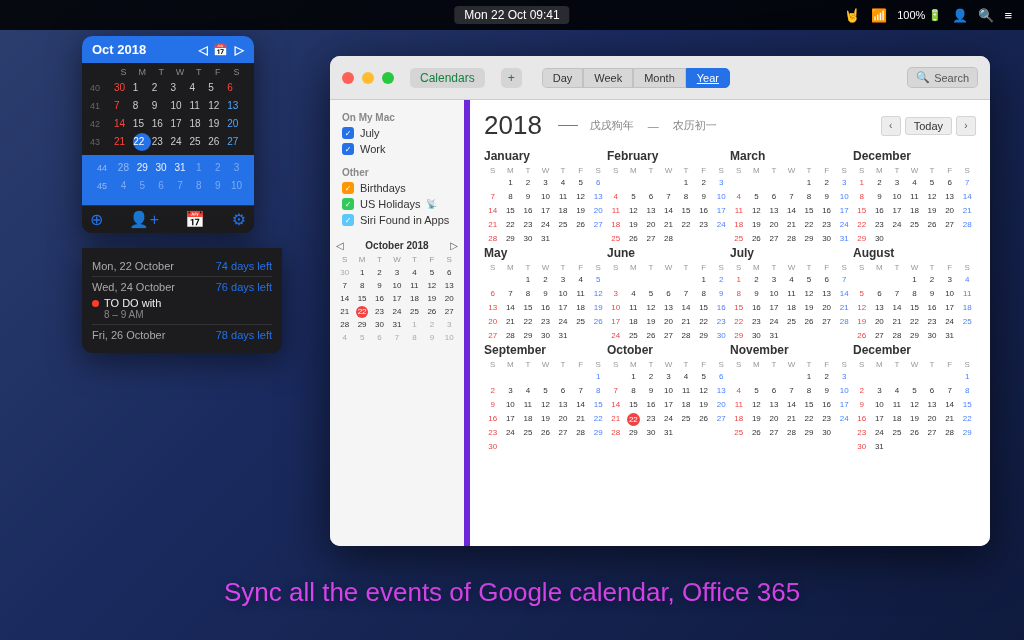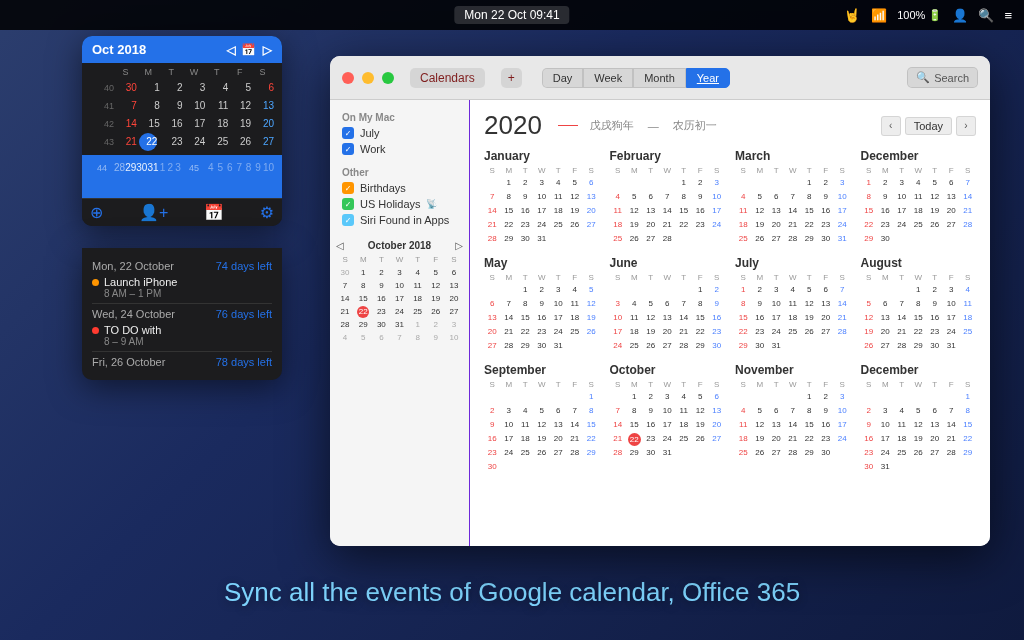--- a/index.html
+++ b/index.html
@@ -60,21 +60,21 @@
       gap: 3px;
       color: white;
       font-size: 11px;
     }
 
     
     .mini-cal {
       position: absolute;
       top: 36px;
       left: 82px;
-      width: 200px;
+      width: 172px;
       background: #1c1c1e;
       border-radius: 10px;
       overflow: hidden;
       box-shadow: 0 8px 32px rgba(0,0,0,0.5);
       z-index: 50;
     }
     .mini-cal-header {
       background: #2471e8;
       color: white;
       padding: 6px 10px;
@@ -101,21 +101,21 @@
       grid-template-columns: 24px repeat(7, 1fr);
       font-size: 9px;
       color: #888;
       text-align: center;
       margin-bottom: 2px;
     }
     .mini-cal-row {
       display: grid;
       grid-template-columns: 24px repeat(7, 1fr);
       font-size: 10px;
-      text-align: right;
+      text-align: left;
       line-height: 18px;
       color: #ccc;
     }
     .mini-cal-week {
       color: #666;
       font-size: 9px;
     }
     .mini-cal-day { cursor: pointer; }
     .mini-cal-day.red { color: #ff453a; }
     .mini-cal-day.blue { color: #4da6ff; }
@@ -220,21 +220,21 @@
     .tl-yellow { background: #febc2e; }
     .tl-green { background: #28c840; }
     .window-toolbar-btn {
       margin-left: 8px;
       background: rgba(0,0,0,0.08);
       border: none;
       border-radius: 5px;
       padding: 3px 10px;
       font-size: 12px;
       cursor: pointer;
-      color: #7f1d1d;
+      color: #15803d;
     }
     .toolbar-tabs {
       display: flex;
       gap: 0;
       margin-left: 12px;
     }
     .tab-btn {
       background: rgba(0,0,0,0.07);
       border: 1px solid rgba(0,0,0,0.1);
       padding: 3px 10px;
@@ -258,21 +258,21 @@
       gap: 4px;
     }
     .window-body {
       display: flex;
       height: calc(100% - 44px);
     }
     
     .cal-sidebar {
       width: 140px;
       background: #f5f5f5;
-      border-right: 1px solid #6d28d9;
+      border-right: 6px solid #6d28d9;
       padding: 8px 0;
       overflow-y: auto;
     }
     .sidebar-section-label {
       font-size: 10px;
       color: #888;
       padding: 4px 12px 2px;
       font-weight: 600;
     }
     .sidebar-cal-item {
@@ -339,21 +339,20 @@
       border-radius: 3px;
       padding: 2px 8px;
       font-size: 11px;
       cursor: pointer;
       color: #333;
     }
     
     .months-grid {
       display: grid;
       grid-template-columns: repeat(4, 1fr);
-      gap: 10px;
     }
     .month-block {
       font-size: 9px;
     }
     .month-name {
       font-size: 12px;
       font-weight: 600;
       color: #333;
       margin-bottom: 3px;
     }
@@ -381,39 +380,40 @@
       color: white;
       border-radius: 50%;
       width: 13px; height: 13px;
       line-height: 13px;
       margin: auto;
     }
 
     
     .mini-cal-bottom {
       background: #2471e8;
-      padding: 4px 8px 21px;
-      display: flex;
+      padding: 4px 8px 10px;
+      display: flex;
+      flex-direction: column;
     }
     .mini-cal-bottom-row {
       display: grid;
       grid-template-columns: 24px repeat(7, 1fr);
       font-size: 10px;
       text-align: center;
       line-height: 18px;
       color: rgba(255,255,255,0.9);
     }
 
     
     .bottom-text {
       position: absolute;
       bottom: 30px;
       left: 0; right: 0;
       text-align: center;
-      color: #7dd3fc;
+      color: #d946ef;
       font-size: 26px;
       font-weight: 300;
       line-height: 1.35;
       text-shadow: 0 2px 8px rgba(0,0,0,0.4);
       z-index: 10;
     }
   </style>
 </head>
 <body>
 
@@ -528,27 +528,20 @@
     <span class="mini-cal-footer-icon">📅</span>
     <span class="mini-cal-footer-icon">⚙</span>
   </div>
 </div>
 
 <div class="events-panel">
 
   <div class="event-day-header">
     <span>Mon, 22 October</span>
     <span style="color:#2471e8">74 days left</span>
-  </div>
-  <div class="event-item">
-    <div class="event-title">
-      <span class="event-dot" style="background:#ff9500"></span>
-      <span>Launch iPhone</span>
-    </div>
-    <div class="event-time">8 AM – 1 PM</div>
   </div>
   <hr class="divider-line">
 
   <div class="event-day-header">
     <span>Wed, 24 October</span>
     <span style="color:#2471e8">76 days left</span>
   </div>
   <div class="event-item">
     <div class="event-title">
       <span class="event-dot" style="background:#ff3b30"></span>
@@ -668,21 +661,21 @@
             <span style="color:#aaa">7</span>
             <span style="color:#aaa">8</span>
             <span style="color:#aaa">9</span>
             <span style="color:#aaa">10</span>
         </div>
       </div>
     </div>
 
     <div class="year-view">
       <div class="year-header">
-        <span class="year-title">2020</span>
+        <span class="year-title">2018</span>
         <div class="year-chinese">
           <span style="color:#e44;display:inline-block;width:20px;height:1px;background:#e44;vertical-align:middle;margin-right:4px;"></span>
           <span>戊戌狗年</span>
           <span style="margin:0 6px">—</span>
           <span>农历初一</span>
         </div>
         <div class="today-btn">
           <div class="nav-arrow">‹</div>
           <div class="today-label">Today</div>
           <div class="nav-arrow">›</div>

